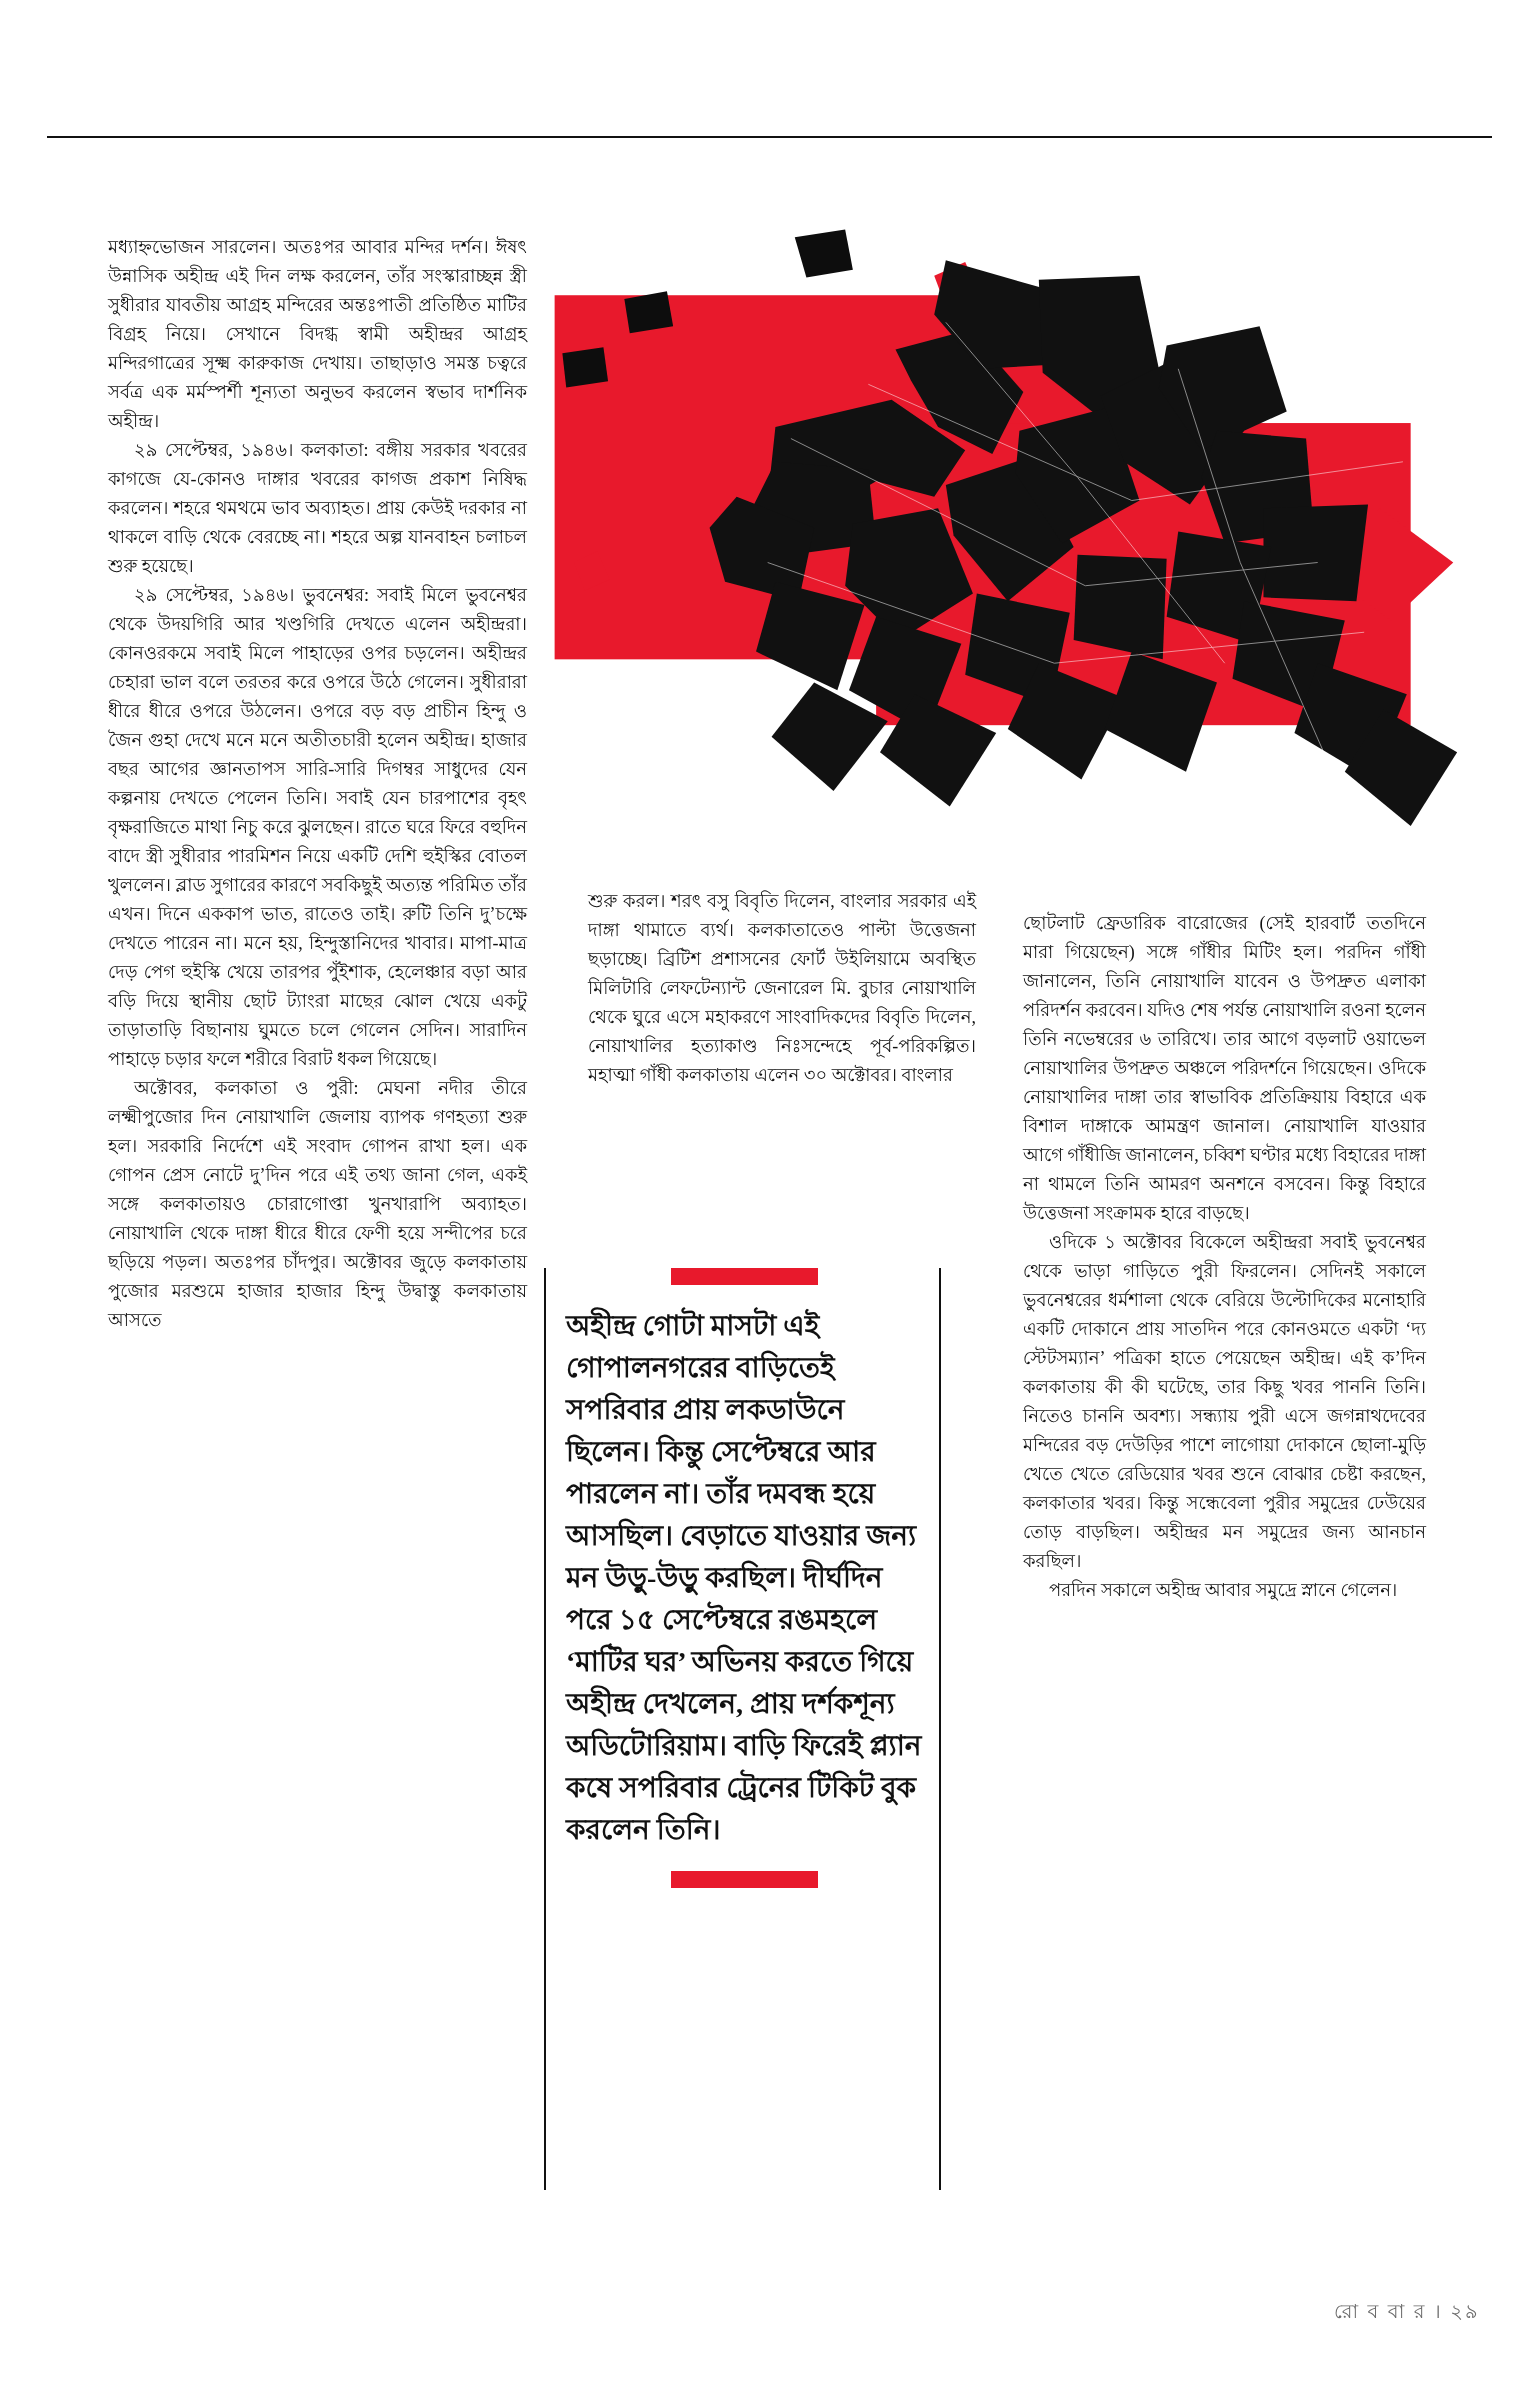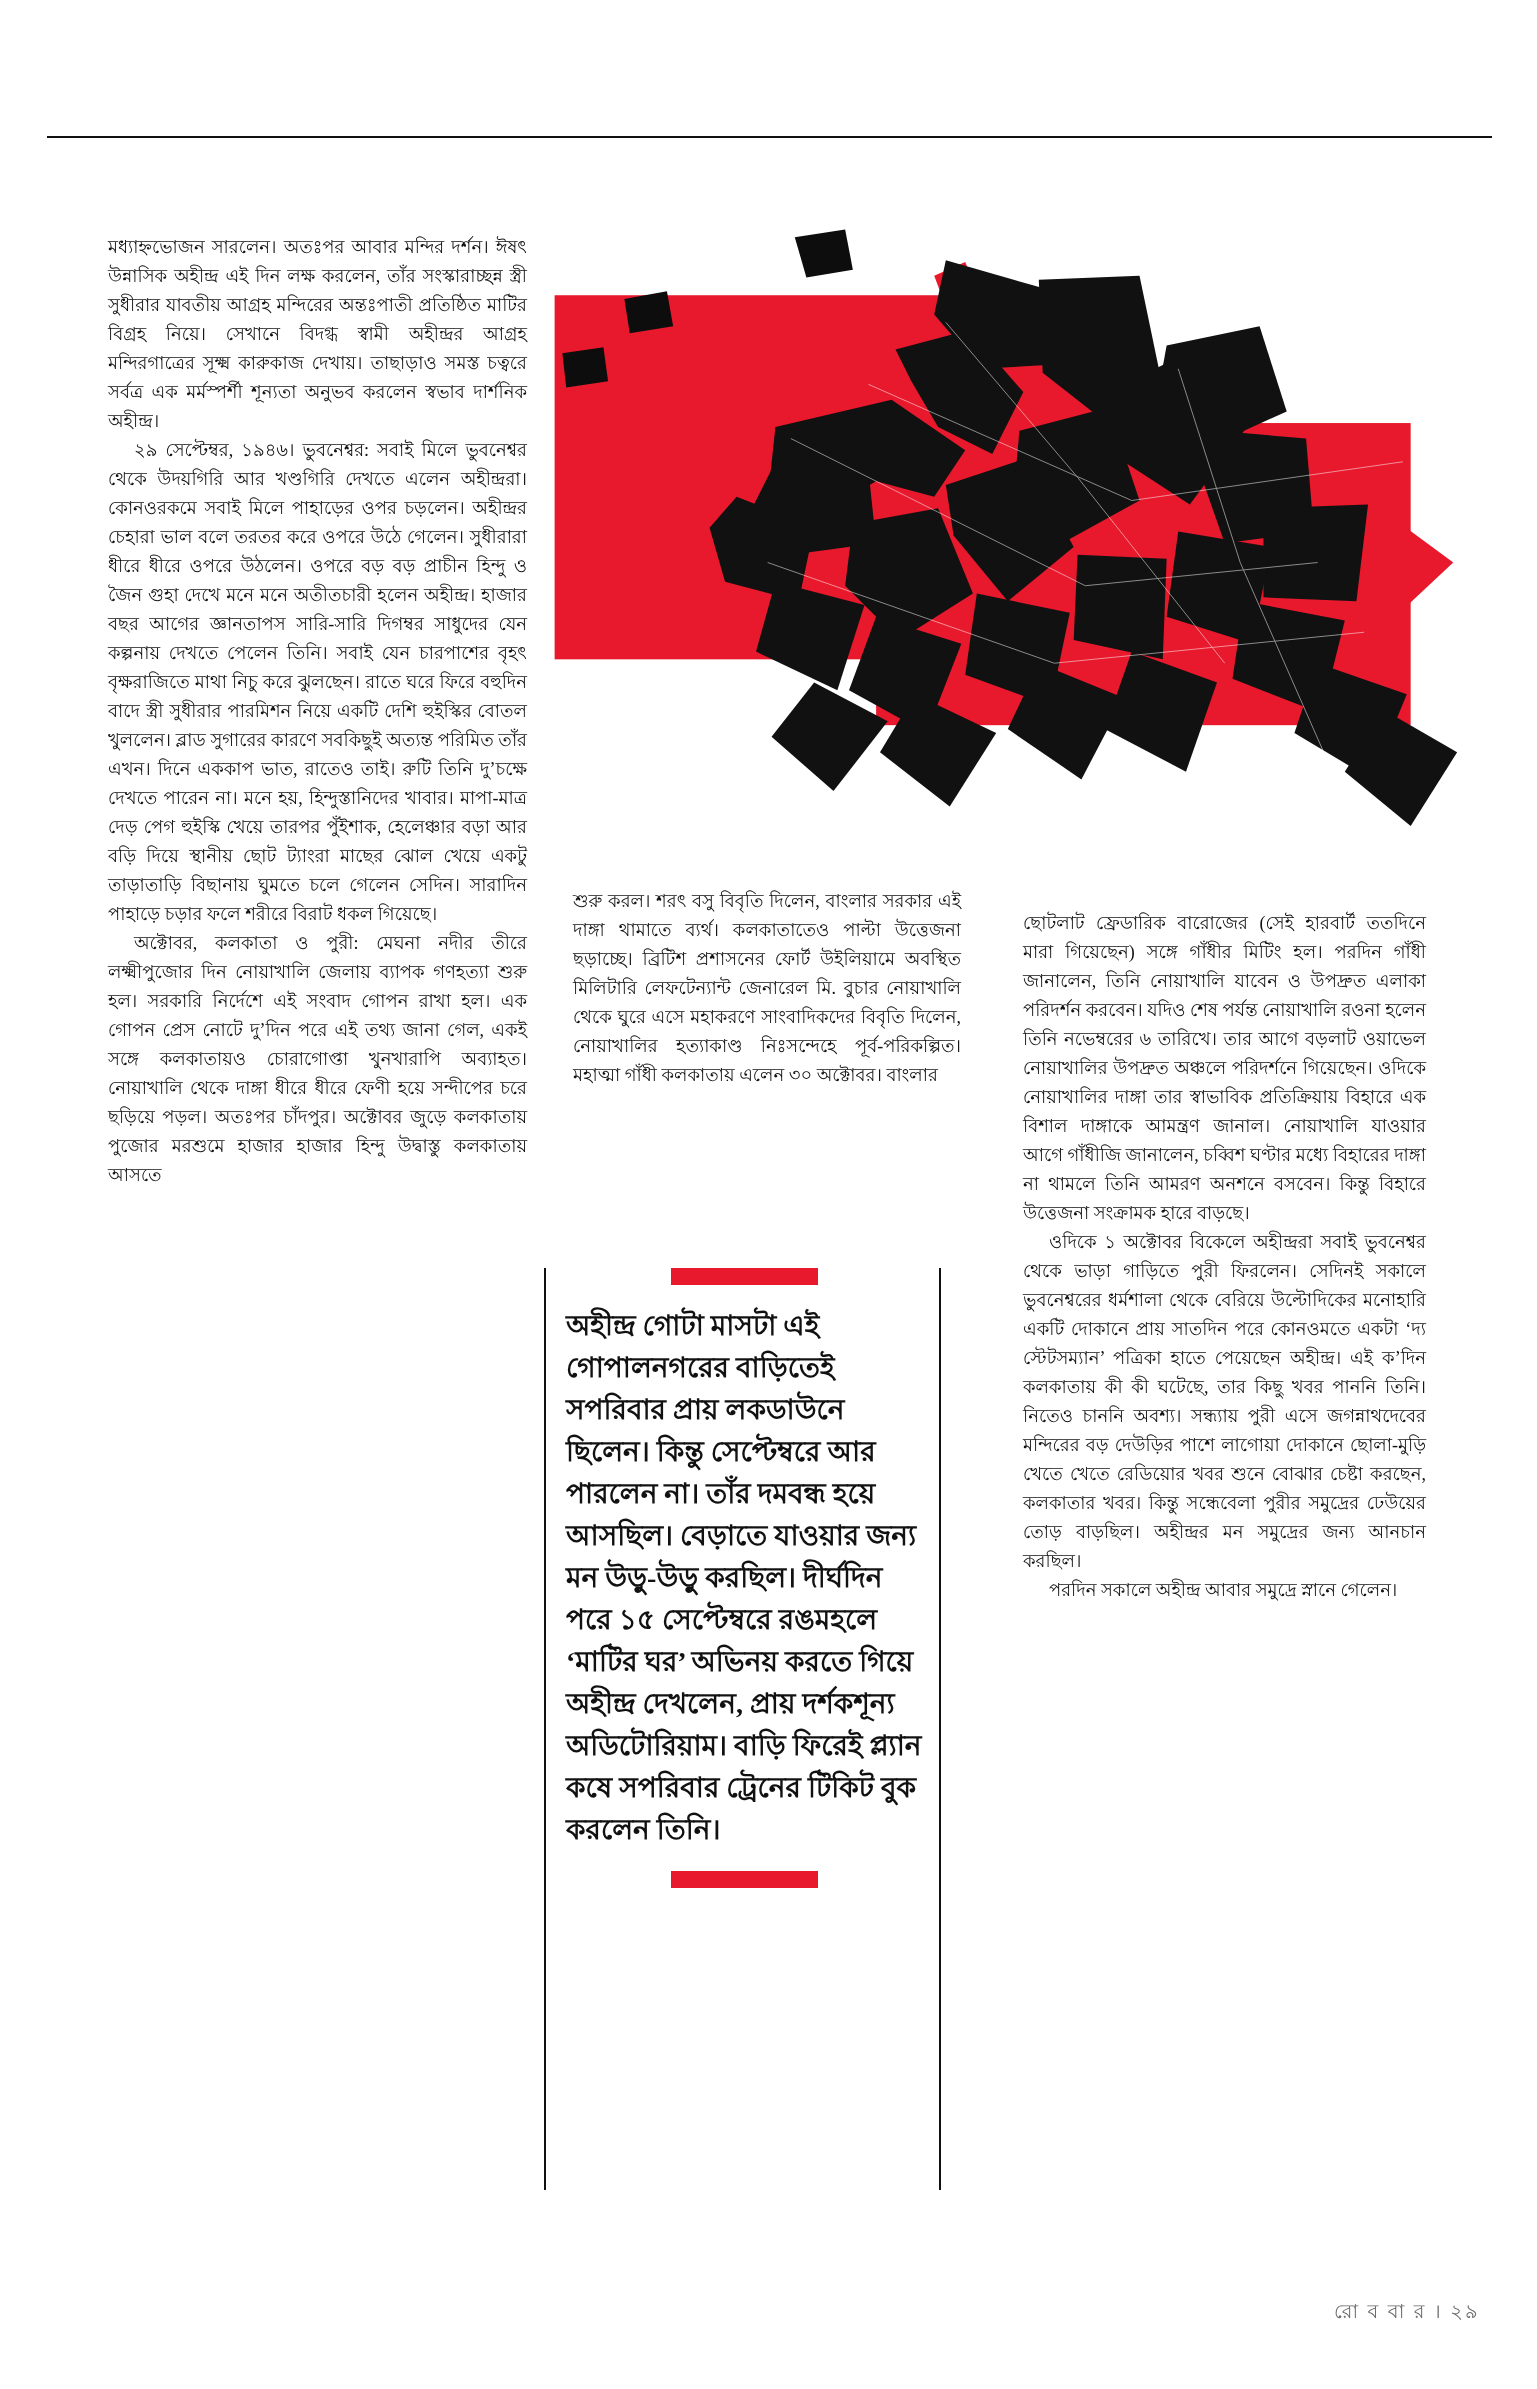--- a/index.html
+++ b/index.html
@@ -57,21 +57,21 @@
     text-indent: 26px;
   }
   .col p.noindent { text-indent: 0; }
 
   #col-left-top {
     left: 108px;
     top: 233px;
     width: 419px;
   }
   #col-mid-bottom {
-    left: 573px;
+    left: 588px;
     top: 887px;
     width: 388px;
   }
   #col-right-bottom {
     left: 1023px;
     top: 909px;
     width: 403px;
   }
 
   
@@ -181,20 +181,21 @@
         <path d="M420 200 L760 350 L1110 300"></path>
         <path d="M290 430 L660 560 L1060 520"></path>
         <path d="M520 120 L690 320 L880 560"></path>
         <path d="M820 180 L900 430 L1010 680"></path>
       </g>
     </svg>
   </div>
 
   <div class="col" id="col-left-top">
     <p class="noindent">মধ্যাহ্নভোজন সারলেন। অতঃপর আবার মন্দির দর্শন। ঈষৎ উন্নাসিক অহীন্দ্র এই দিন লক্ষ করলেন, তাঁর সংস্কারাচ্ছন্ন স্ত্রী সুধীরার যাবতীয় আগ্রহ মন্দিরের অন্তঃপাতী প্রতিষ্ঠিত মাটির বিগ্রহ নিয়ে। সেখানে বিদগ্ধ স্বামী অহীন্দ্রর আগ্রহ মন্দিরগাত্রের সূক্ষ্ম কারুকাজ দেখায়। তাছাড়াও সমস্ত চত্বরে সর্বত্র এক মর্মস্পর্শী শূন্যতা অনুভব করলেন স্বভাব দার্শনিক অহীন্দ্র।</p>
+    <p>২৯ সেপ্টেম্বর, ১৯৪৬। কলকাতা: বঙ্গীয় সরকার খবরের কাগজে যে-কোনও দাঙ্গার খবরের কাগজ প্রকাশ নিষিদ্ধ করলেন। শহরে থমথমে ভাব অব্যাহত। প্রায় কেউই দরকার না থাকলে বাড়ি থেকে বেরচ্ছে না। শহরে অল্প যানবাহন চলাচল শুরু হয়েছে।</p>
     <p>২৯ সেপ্টেম্বর, ১৯৪৬। ভুবনেশ্বর: সবাই মিলে ভুবনেশ্বর থেকে উদয়গিরি আর খণ্ডগিরি দেখতে এলেন অহীন্দ্ররা। কোনওরকমে সবাই মিলে পাহাড়ের ওপর চড়লেন। অহীন্দ্রর চেহারা ভাল বলে তরতর করে ওপরে উঠে গেলেন। সুধীরারা ধীরে ধীরে ওপরে উঠলেন। ওপরে বড় বড় প্রাচীন হিন্দু ও জৈন গুহা দেখে মনে মনে অতীতচারী হলেন অহীন্দ্র। হাজার বছর আগের জ্ঞানতাপস সারি-সারি দিগম্বর সাধুদের যেন কল্পনায় দেখতে পেলেন তিনি। সবাই যেন চারপাশের বৃহৎ বৃক্ষরাজিতে মাথা নিচু করে ঝুলছেন। রাতে ঘরে ফিরে বহুদিন বাদে স্ত্রী সুধীরার পারমিশন নিয়ে একটি দেশি হুইস্কির বোতল খুললেন। ব্লাড সুগারের কারণে সবকিছুই অত্যন্ত পরিমিত তাঁর এখন। দিনে এককাপ ভাত, রাতেও তাই। রুটি তিনি দু’চক্ষে দেখতে পারেন না। মনে হয়, হিন্দুস্তানিদের খাবার। মাপা-মাত্র দেড় পেগ হুইস্কি খেয়ে তারপর পুঁইশাক, হেলেঞ্চার বড়া আর বড়ি দিয়ে স্থানীয় ছোট ট্যাংরা মাছের ঝোল খেয়ে একটু তাড়াতাড়ি বিছানায় ঘুমতে চলে গেলেন সেদিন। সারাদিন পাহাড়ে চড়ার ফলে শরীরে বিরাট ধকল গিয়েছে।</p>
     <p>অক্টোবর, কলকাতা ও পুরী: মেঘনা নদীর তীরে লক্ষ্মীপুজোর দিন নোয়াখালি জেলায় ব্যাপক গণহত্যা শুরু হল। সরকারি নির্দেশে এই সংবাদ গোপন রাখা হল। এক গোপন প্রেস নোটে দু’দিন পরে এই তথ্য জানা গেল, একই সঙ্গে কলকাতায়ও চোরাগোপ্তা খুনখারাপি অব্যাহত। নোয়াখালি থেকে দাঙ্গা ধীরে ধীরে ফেণী হয়ে সন্দীপের চরে ছড়িয়ে পড়ল। অতঃপর চাঁদপুর। অক্টোবর জুড়ে কলকাতায় পুজোর মরশুমে হাজার হাজার হিন্দু উদ্বাস্তু কলকাতায় আসতে</p>
   </div>
 
   <div class="col" id="col-mid-bottom">
     <p class="noindent">শুরু করল। শরৎ বসু বিবৃতি দিলেন, বাংলার সরকার এই দাঙ্গা থামাতে ব্যর্থ। কলকাতাতেও পাল্টা উত্তেজনা ছড়াচ্ছে। ব্রিটিশ প্রশাসনের ফোর্ট উইলিয়ামে অবস্থিত মিলিটারি লেফটেন্যান্ট জেনারেল মি. বুচার নোয়াখালি থেকে ঘুরে এসে মহাকরণে সাংবাদিকদের বিবৃতি দিলেন, নোয়াখালির হত্যাকাণ্ড নিঃসন্দেহে পূর্ব-পরিকল্পিত। মহাত্মা গাঁধী কলকাতায় এলেন ৩০ অক্টোবর। বাংলার</p>
   </div>
 
   <div class="col" id="col-right-bottom">
     <p class="noindent">ছোটলাট ফ্রেডারিক বারোজের (সেই হারবার্ট ততদিনে মারা গিয়েছেন) সঙ্গে গাঁধীর মিটিং হল। পরদিন গাঁধী জানালেন, তিনি নোয়াখালি যাবেন ও উপদ্রুত এলাকা পরিদর্শন করবেন। যদিও শেষ পর্যন্ত নোয়াখালি রওনা হলেন তিনি নভেম্বরের ৬ তারিখে। তার আগে বড়লাট ওয়াভেল নোয়াখালির উপদ্রুত অঞ্চলে পরিদর্শনে গিয়েছেন। ওদিকে নোয়াখালির দাঙ্গা তার স্বাভাবিক প্রতিক্রিয়ায় বিহারে এক বিশাল দাঙ্গাকে আমন্ত্রণ জানাল। নোয়াখালি যাওয়ার আগে গাঁধীজি জানালেন, চব্বিশ ঘণ্টার মধ্যে বিহারের দাঙ্গা না থামলে তিনি আমরণ অনশনে বসবেন। কিন্তু বিহারে উত্তেজনা সংক্রামক হারে বাড়ছে।</p>

